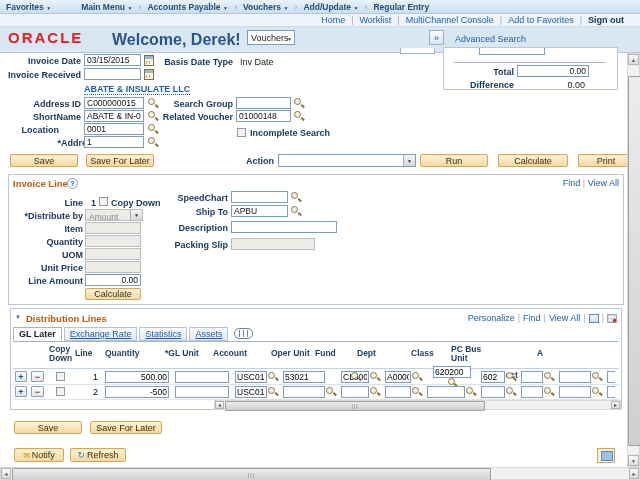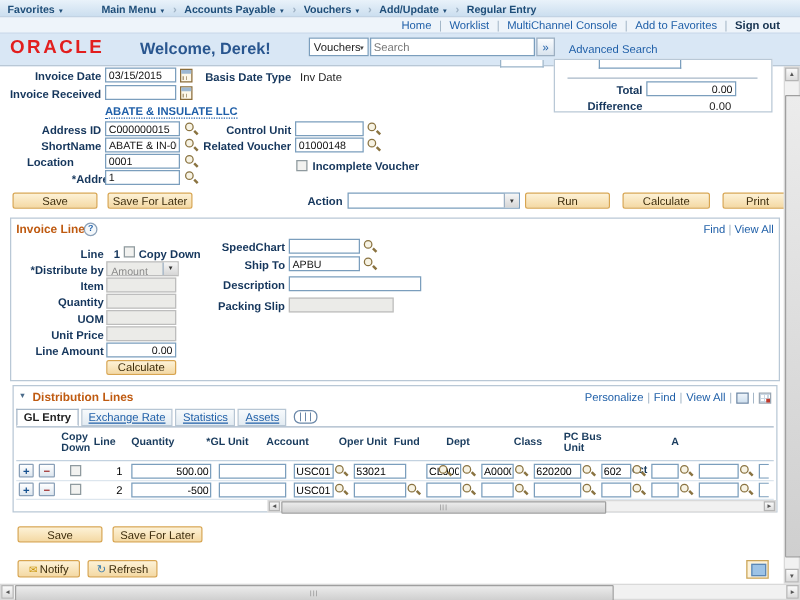--- a/index.html
+++ b/index.html
@@ -83,27 +83,26 @@
     <span class="link">Worklist</span>
     <span class="sep">|</span>
     <span class="link">MultiChannel Console</span>
     <span class="sep">|</span>
     <span class="link">Add to Favorites</span>
     <span class="sep">|</span>
     <span style="color:#16324f;font-weight:bold;font-size:9px;cursor:pointer;">Sign out</span>
   </div>
 
   <div class="abs" style="left:8px;top:29px;font-size:15px;font-weight:bold;color:#e21e1e;letter-spacing:2px;">ORACLE</div>
-  <div class="abs" style="left:112px;top:31px;font-size:13px;font-weight:bold;color:#29568f;">Welcome, Derek!</div>
+  <div class="abs" style="left:112px;top:31px;font-size:16px;font-weight:bold;color:#29568f;">Welcome, Derek!</div>
 
   <div class="dd" style="left:247px;top:30px;width:48px;height:15px;">
     <span style="position:absolute;left:3px;top:2px;font-size:9px;color:#222;">Vouchers</span>
     <span style="position:absolute;right:2px;top:5px;font-size:5px;color:#444;">▼</span>
   </div>
-  <input class="inp" readonly="" style="left: 296px; top: 30px; width: 132px; height: 15px; font-size: 9px; color: rgb(119, 119, 119);" placeholder="Search">
   <div class="abs" style="left:429px;top:30px;width:15px;height:15px;background:linear-gradient(#fafcfe,#d9e4ee);border:1px solid #9cafc2;box-sizing:border-box;display:flex;align-items:center;justify-content:center;color:#1f5fa8;font-size:9px;cursor:pointer;">»</div>
   <span class="link abs" style="left:455px;top:34px;">Advanced Search</span>
 
   <div class="abs" style="left:400px;top:48px;width:33px;height:5px;border:1px solid #9ab4c9;border-top:none;background:#fff;"></div>
 
   <span class="lbl" style="left:0;top:56px;width:81px;">Invoice Date</span>
   <input class="inp" readonly="" style="left: 84px; top: 54px; width: 57px;" value="03/15/2015">
   <span class="cal" style="left:144px;top:55px;"></span>
 
   <span class="lbl" style="left:0;top:70px;width:81px;">Invoice Received</span>
@@ -124,30 +123,30 @@
   <span class="mag" style="left:148px;top:111px;"></span>
 
   <span class="lbl" style="left:0;top:125px;width:59px;">Location</span>
   <input class="inp" readonly="" style="left: 84px; top: 123px; width: 60px;" value="0001">
   <span class="mag" style="left:148px;top:124px;"></span>
 
   <span class="lbl" style="left:16px;top:138px;width:81px;">*Address</span>
   <input class="inp" readonly="" style="left: 84px; top: 136px; width: 60px;" value="1">
   <span class="mag" style="left:148px;top:137px;"></span>
 
-  <span class="lbl" style="left:120px;top:99px;width:113px;">Control Unit</span>
+  <span class="lbl" style="left:120px;top:99px;width:113px;">Search Group</span>
   <input class="inp" readonly="" style="left: 236px; top: 97px; width: 55px;" value="">
   <span class="mag" style="left:294px;top:98px;"></span>
 
   <span class="lbl" style="left:120px;top:112px;width:113px;">Related Voucher</span>
   <input class="inp" readonly="" style="left: 236px; top: 110px; width: 55px;" value="01000148">
   <span class="mag" style="left:294px;top:111px;"></span>
 
   <span class="cb" style="left:237px;top:128px;"></span>
-  <span class="lbl" style="left:250px;top:128px;width:auto;text-align:left;">Incomplete Voucher</span>
+  <span class="lbl" style="left:250px;top:128px;width:auto;text-align:left;">Incomplete Search</span>
 
   <div class="gbox" style="left:443px;top:47px;width:175px;height:43px;">
     <div style="position:absolute;left:35px;top:0;width:66px;height:7px;border:1px solid #7b9ebd;border-top:none;background:#fff;box-sizing:border-box;"></div>
     <div style="position:absolute;left:10px;top:14px;width:152px;height:1px;background:#a8b8c8;"></div>
     <span class="lbl" style="left:8px;top:19px;width:62px;">Total</span>
     <input class="inp num" readonly="" style="left: 73px; top: 17px; width: 72px;" value="0.00">
     <span class="lbl" style="left:8px;top:32px;width:62px;">Difference</span>
     <span class="val" style="left:73px;top:32px;width:68px;text-align:right;">0.00</span>
   </div>
 
@@ -223,21 +222,21 @@
       <span class="sep">|</span>
       <span style="display:inline-block;width:10px;height:9px;border:1px solid #9aa7b4;box-sizing:border-box;background:
         repeating-linear-gradient(90deg,#c9d6e2 0 1px,transparent 1px 3px),
         repeating-linear-gradient(#c9d6e2 0 1px,transparent 1px 3px),#fff;position:relative;">
         <span style="position:absolute;right:0;bottom:0;width:3px;height:3px;background:#c0392b;"></span>
       </span>
     </span>
 
     <div class="abs" style="left:2px;top:18px;display:flex;align-items:flex-end;gap:2px;">
       <div class="tab active">
-          <span>GL Entry</span>
+          <span>GL Later</span>
         </div>
       <div class="tab inactive">
           <span>Exchange Rate</span>
         </div>
       <div class="tab inactive">
           <span>Statistics</span>
         </div>
       <div class="tab inactive">
           <span>Assets</span>
         </div>
@@ -316,21 +315,21 @@
           <span class="gmag"></span>
         </div>
       <div class="gcell" style="width:44px;">
           <input class="ginput" readonly="" style="width: 28px;" value="CL000">
           <span class="gmag"></span>
         </div>
       <div class="gcell" style="width:42px;">
           <input class="ginput" readonly="" style="width: 26px;" value="A0000">
           <span class="gmag"></span>
         </div>
-      <div class="gcell" style="width:54px;">
+      <div class="gcell" style="width:54px;flex-direction:column;">
           <input class="ginput" readonly="" style="width: 38px;" value="620200">
           <span class="gmag"></span>
         </div>
       <div class="gcell" style="width:40px;">
           <input class="ginput" readonly="" style="width: 24px;" value="602">
           <span class="gmag"></span>
         </div>
       <div class="gcell" style="width:38px;">
           <input class="ginput" readonly="" style="width: 22px;" value="">
           <span class="gmag"></span>

